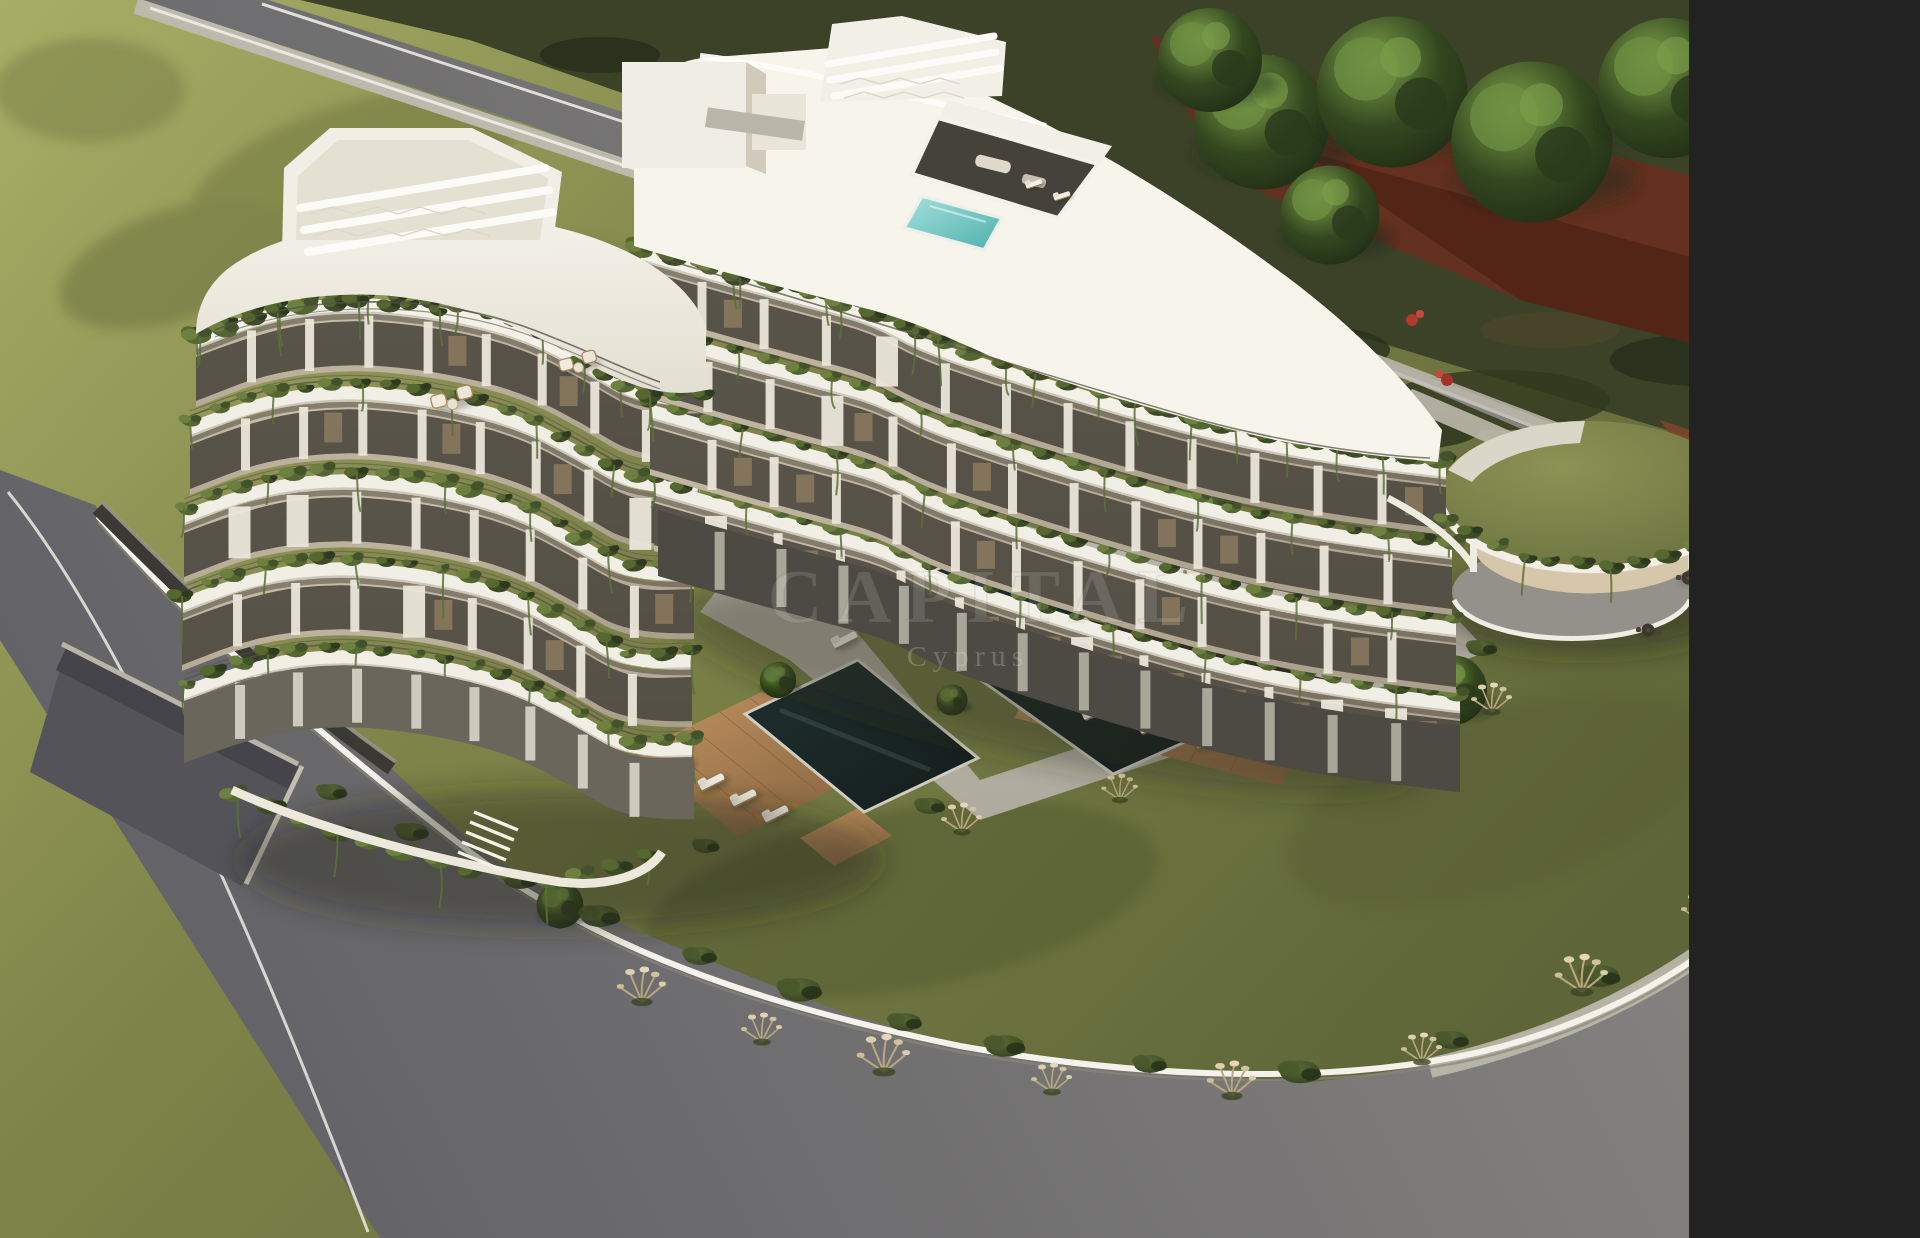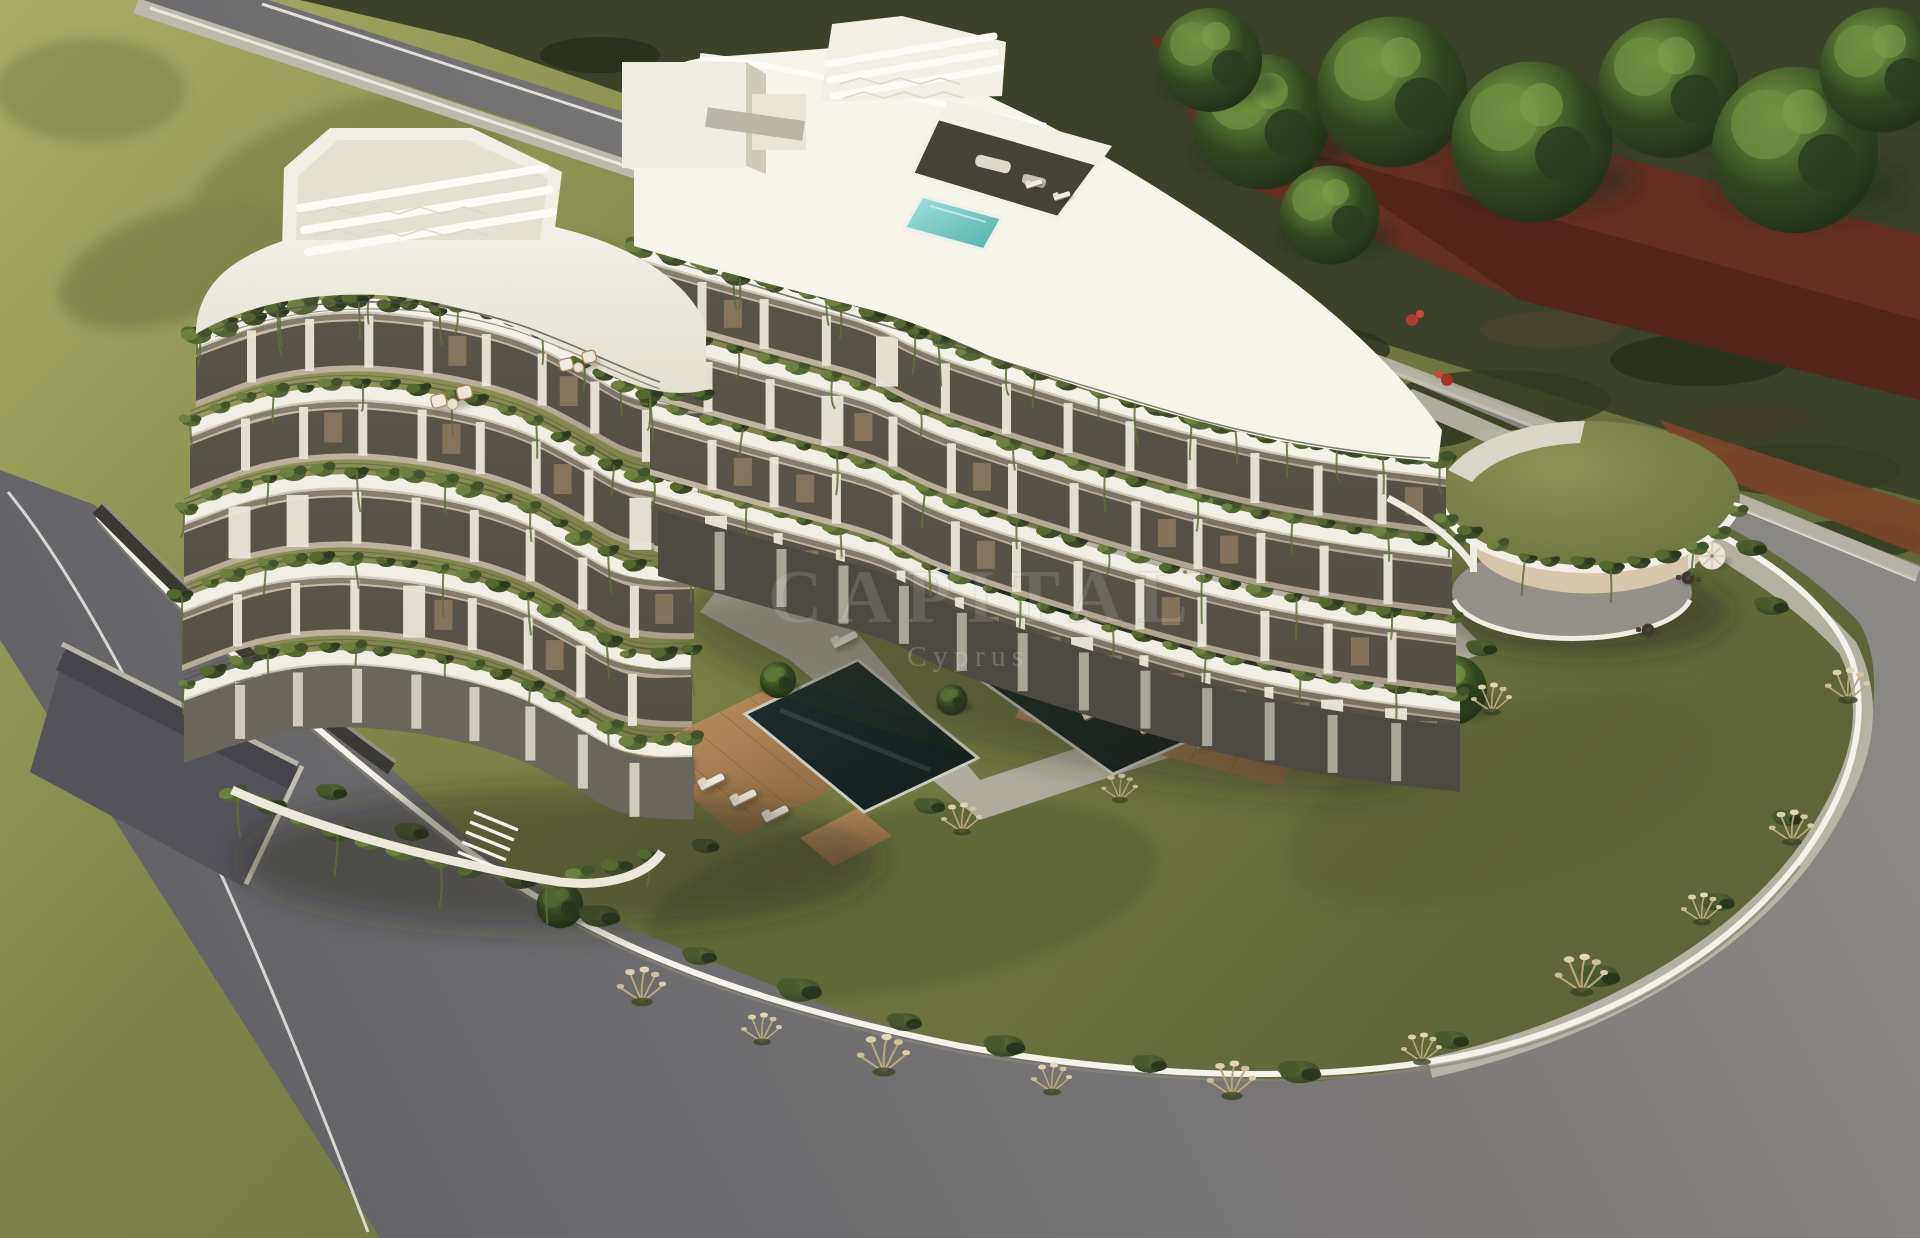--- a/index.html
+++ b/index.html
@@ -1,16 +1,16 @@
 <!DOCTYPE html>
 <html style="--c-lawn_light: #a9ae66; --c-lawn_mid: #7e8449; --c-lawn_dark: #5e6538; --c-scrub: #3b4227; --c-scrub_dark: #262d1b; --c-tree_light: #7fa04a; --c-tree_dark: #2c4020; --c-rust_wall: #64301f; --c-dirt_strip: #7c452a; --c-road: #8f8d88; --c-road_dark: #5f5e63; --c-curb_white: #eceae4; --c-sidewalk: #bdb9ac; --c-wall_white: #f4f2ea; --c-retaining_wall: #3a3933; --c-building_white: #f4f1e9; --c-plate_shade: #e3dfd2; --c-facade_recess: #a99f8b; --c-glass: #45423a; --c-interior_warm: #c9a87b; --c-plant_green: #5f7038; --c-plant_light: #6d8040; --c-plant_dark: #3c4a26; --c-wood_deck: #a87a4e; --c-pool_water: #131d1c; --c-rooftop_pool: #7ccfcb; --c-stone_path: #b3afa4; --c-pavilion_interior: #d6c6aa; --c-flower_red: #b03a30; --c-pampas: #d8cbae;"><head>
 <meta charset="utf-8">
 <style>
   html,body{margin:0;padding:0;background:#222;}
-  #stage{position:relative;width:1920px;height:1238px;overflow:hidden;background:var(--c-lawn_dark,#5e6538);}
+  #stage{position:relative;width:1689px;height:1238px;overflow:hidden;background:var(--c-lawn_dark,#5e6538);}
   svg{display:block;position:absolute;inset:0;}
   text{font-family:"Liberation Serif","DejaVu Serif",serif;}
   .wm1{font-size:76px;letter-spacing:14px;font-weight:bold;fill:rgba(255,255,255,0.13);stroke:rgba(80,78,66,0.10);stroke-width:1.5px;}
   .wm2{font-size:30px;letter-spacing:6px;fill:rgba(255,255,255,0.20);}
 </style>
 </head>
 <body>
 
 <div id="stage">
 <svg viewBox="0 0 1920 1238" width="1920" height="1238">

